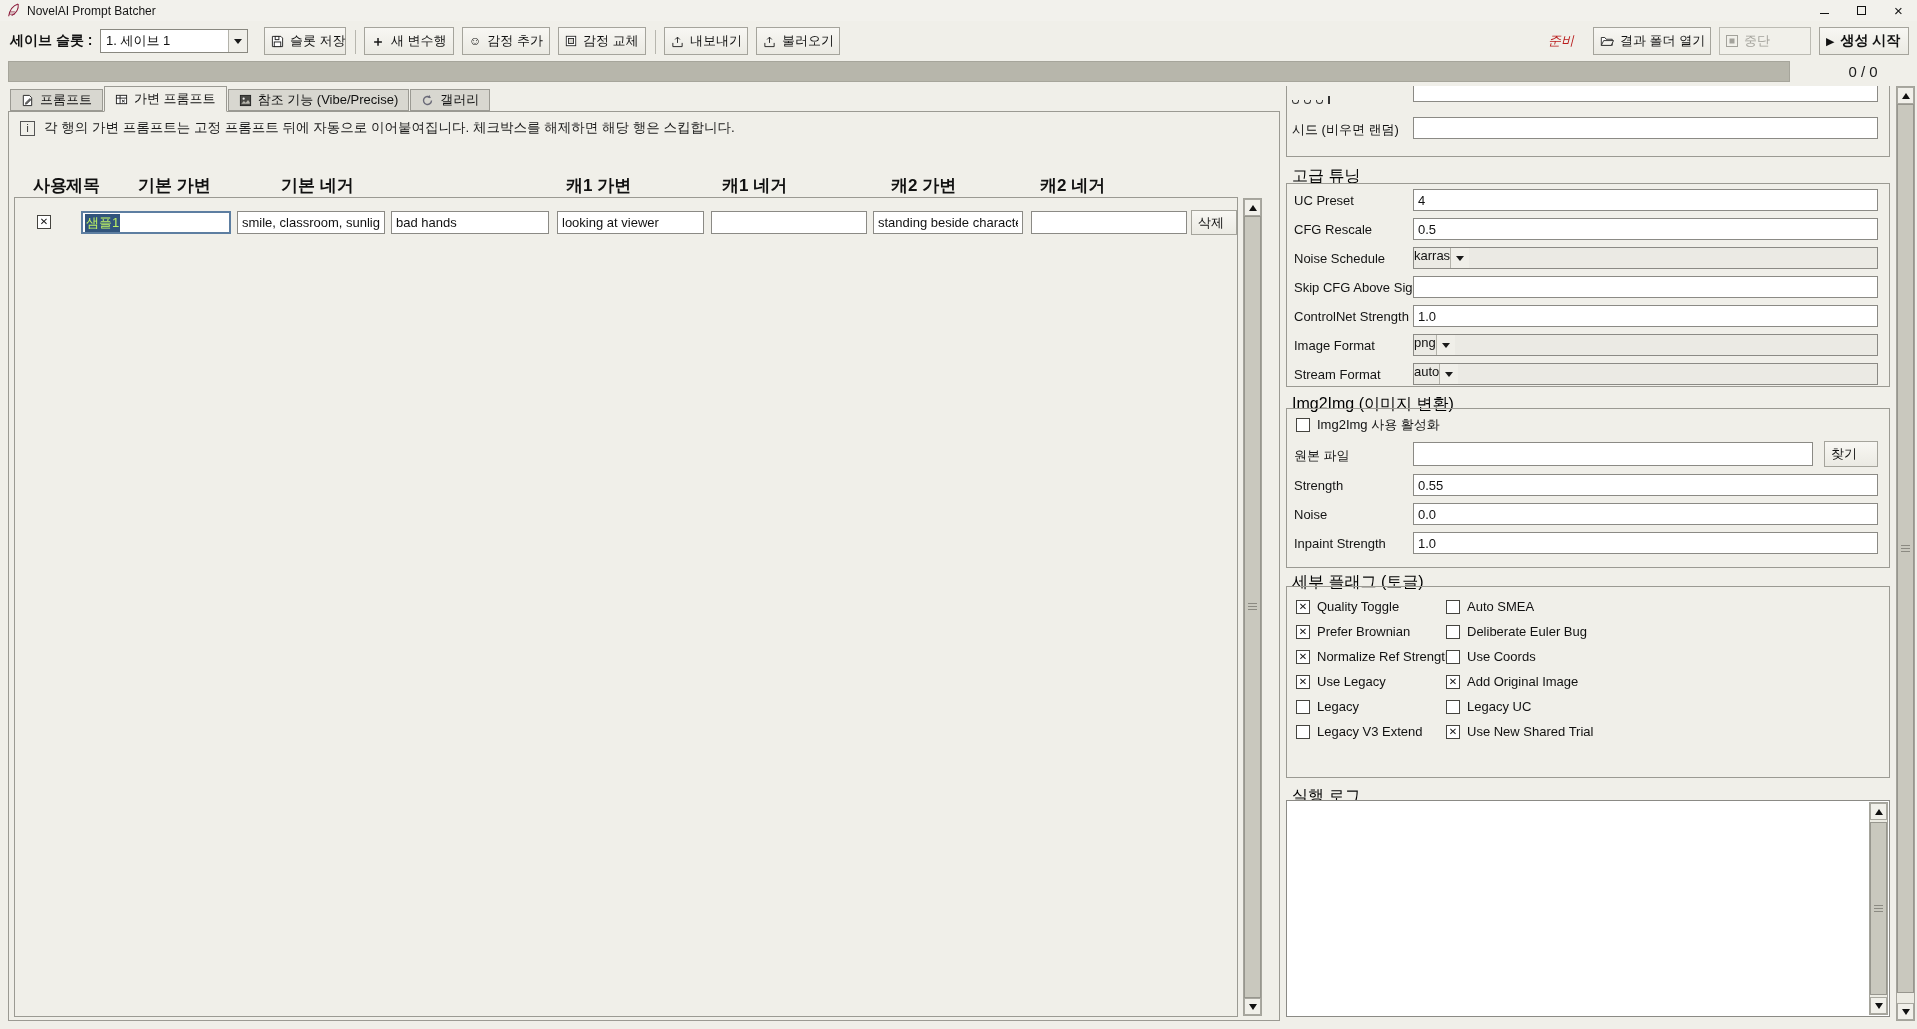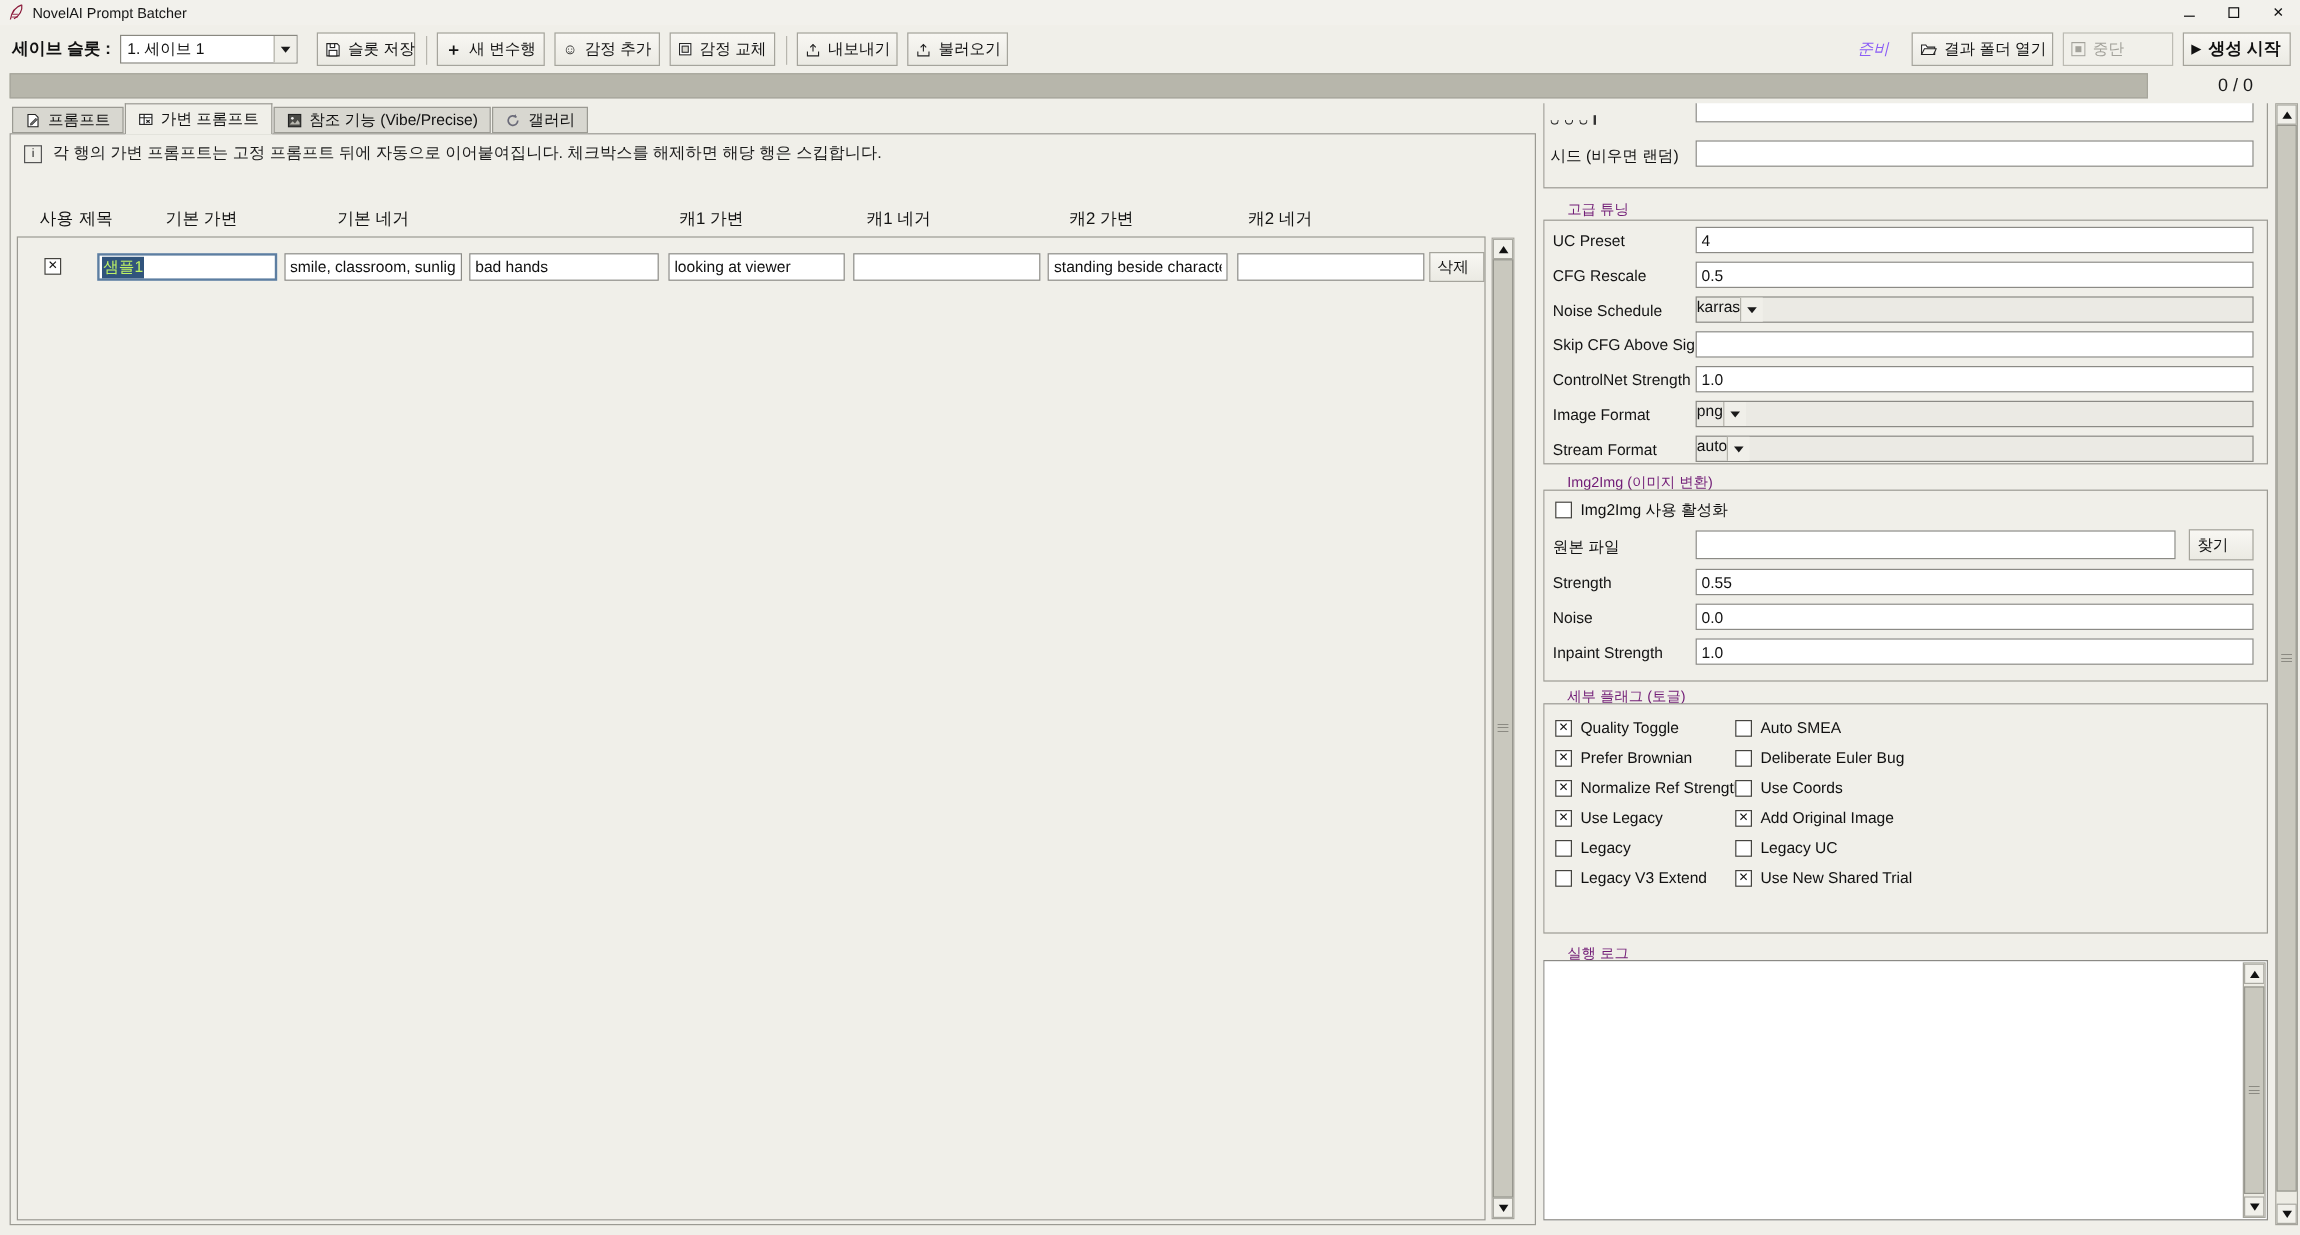--- a/index.html
+++ b/index.html
@@ -25,40 +25,40 @@
 .btn{display:flex;align-items:center;justify-content:flex-start;gap:6px;background:linear-gradient(#f8f7f3,#ebeae3);border:1px solid #a5a49c;font-size:13px;color:#111;padding:0 6px;white-space:nowrap;font-family:inherit}
 .toolbar .btn{position:absolute;top:6px;height:28px}
 .b-save{left:264px;width:82px}
 .b-new{left:364px;width:90px}
 .b-emoadd{left:462px;width:88px}
 .b-emoswap{left:558px;width:88px}
 .b-export{left:664px;width:84px}
 .b-import{left:756px;width:84px}
 .sep{position:absolute;top:9px;height:24px;width:1px;background:#b7b6ae}
 .s1{left:355px}.s2{left:655px}
-.status{position:absolute;left:1548px;top:0;height:40px;display:flex;align-items:center;font-style:italic;color:#8b5cf6;font-size:13px}
+.status{position:absolute;left:1548px;top:0;height:40px;display:flex;align-items:center;font-style:italic;color:#b91c1c;font-size:13px}
 .b-open{left:1593px;width:118px;top:5px;height:30px}
 .b-stop{left:1719px;width:92px;top:5px;height:30px}
 .b-start{left:1819px;width:90px;top:5px;height:30px;font-weight:bold;font-size:14px}
 .btn.disabled{color:#a3a29b;border-color:#bcbbb3;background:#f1f0ea}
 .play-ic{font-size:11px;line-height:1}
 .smiley-ic{font-size:12px;line-height:1}
 .plus-ic{font-weight:bold;font-size:14px;line-height:1}
 
 .progress{position:absolute;left:8px;top:61px;width:1782px;height:21px;background:#b7b6ab;border:1px solid #a6a59b}
 .counter{position:absolute;left:1816px;top:61px;width:94px;height:21px;display:flex;align-items:center;justify-content:center;font-size:15px;color:#1a1a1a}
 
 .notebook{position:absolute;left:8px;top:86px;width:1272px;height:935px}
 .tabs{position:absolute;left:2px;top:0;height:25px;display:flex;align-items:flex-end;z-index:2}
 .tab{display:flex;align-items:center;gap:6px;padding:0 10px;background:#d8d7d0;border:1px solid #9b9a93;margin-right:1px;height:22px;font-weight:normal;font-size:13px;white-space:nowrap}
 .tab.selected{background:#f0efe9;height:26px;border-bottom:1px solid #f0efe9;margin-bottom:-1px}
 .nb-body{position:absolute;left:0;top:25px;right:0;bottom:0;border:1px solid #9b9a93;background:#f0efe9}
 .info-row{position:absolute;left:11px;top:7px;display:flex;gap:9px;align-items:center;font-size:13.5px;color:#1c1c1c}
 .info-icon{width:15px;height:15px;border:1px solid #555;display:inline-flex;align-items:center;justify-content:center;font-size:10px;flex:0 0 auto}
-.vh{position:absolute;top:62px;font-weight:normal;font-size:14px;white-space:nowrap}
+.vh{position:absolute;top:62px;font-weight:bold;font-size:17px;white-space:nowrap}
 .h0{left:24px}.h1{left:57px}.h2{left:129px}.h3{left:272px}.h4{left:557px}.h5{left:713px}.h6{left:882px}.h7{left:1031px}
 .rows-region{position:absolute;left:5px;top:85px;width:1224px;height:820px;border:1px solid #9b9a93;background:#f0efe9}
 
 .cb{width:14px;height:14px;background:#fff;border:1px solid #45443f;display:inline-flex;align-items:center;justify-content:center;font-size:10px;font-weight:bold;color:#111;line-height:1;flex:0 0 auto}
 .cb:not(.checked){color:transparent}
 .entry{position:absolute;height:23px;background:#fff;border:1px solid #8b8a85;font-size:13px;padding:1px 4px;font-family:inherit;color:#111}
 .c-use{position:absolute;left:22px;top:17px}
 .title-entry{left:66px;top:13px;width:150px;border:2px solid #5d7ea1;display:flex;align-items:center;padding:0 2px}
 .sel{background:#31547c;color:#bef264;padding:0 1px;white-space:nowrap}
 .c-bp{left:222px;top:13px;width:148px}
@@ -74,21 +74,21 @@
 .sc-track{flex:1;position:relative}
 .sc-thumb{position:absolute;left:0;right:0;background:#c9c8be;border:1px solid #97968e;display:flex;align-items:center;justify-content:center}
 .sc-grip{width:9px;height:8px;background:repeating-linear-gradient(to bottom,#8b8a82 0 1px,transparent 1px 3px)}
 .tri-up{width:0;height:0;border:4px solid transparent;border-bottom:6px solid #111;margin-top:-4px}
 .tri-down{width:0;height:0;border:4px solid transparent;border-top:6px solid #111;margin-bottom:-4px}
 .left-scroll{left:1234px;top:86px;height:818px}
 
 .settings{position:absolute;left:1286px;top:86px;width:612px;height:935px;overflow:hidden}
 .sframe{position:absolute;left:0;width:604px;border:1px solid #9b9a93}
 .slabel{position:absolute;left:8px;top:6px;font-size:13px;white-space:nowrap;color:#141414}
-.stitle{position:absolute;left:20px;font-size:12px;color:#701a75;white-space:nowrap}
+.stitle{position:absolute;left:6px;font-size:16px;color:#000000;white-space:nowrap}
 .set-row{position:relative;height:29px}
 .ctl{position:absolute;left:127px;top:2px;width:465px;height:22px}
 .scombo{display:flex;align-items:stretch;background:#ebeae4;border:1px solid #8b8a85}
 #seed-frame{top:-10px;height:81px}
 .p-entry{position:absolute;left:127px;top:-6px;width:465px;height:22px}
 .p-label{position:absolute;left:6px;top:8px;width:60px;height:10px;display:flex;gap:5px;align-items:flex-end}
 .frag-o{width:7px;height:4px;border:1px solid #333;border-top:none;border-radius:0 0 6px 6px}
 .frag-bar{width:2px;height:8px;background:#333}
 #seed-label{position:absolute;left:6px;top:35px}
 #seed-entry{position:absolute;left:127px;top:31px;width:465px;height:22px}

